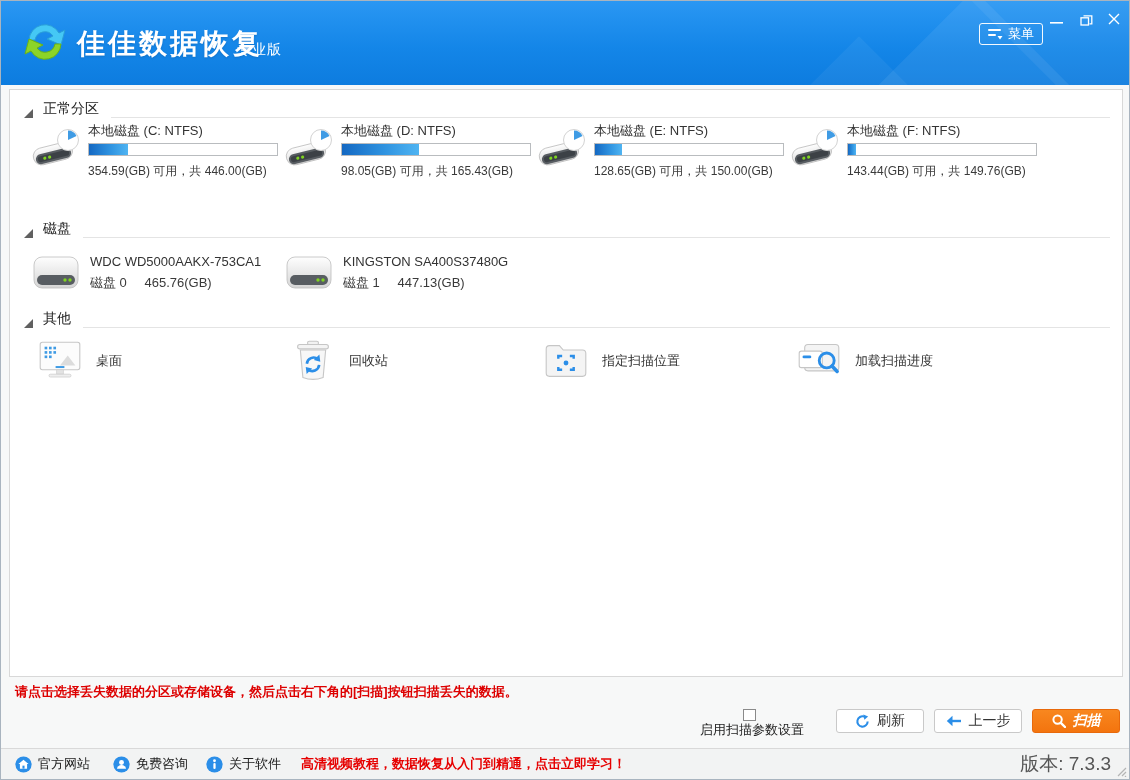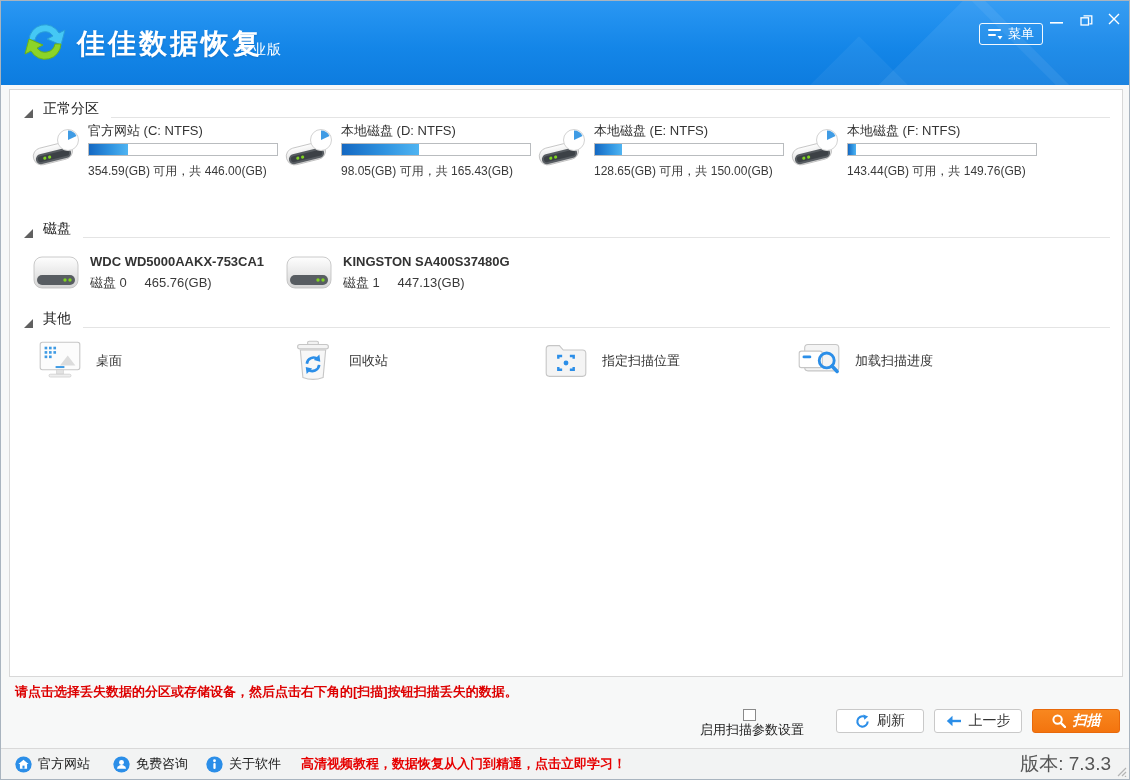--- a/index.html
+++ b/index.html
@@ -44,21 +44,21 @@
   .part-icon { position:absolute; left:0; top:6px; width:52px; height:48px; }
   .part-name { position:absolute; left:56px; top:0; font-size:13px; color:#333; white-space:nowrap; }
   .part-bar { position:absolute; left:56px; top:21px; width:190px; height:13px;
               background:#fff; border:1px solid #b9bcbf; }
   .part-fill { height:100%; background:linear-gradient(90deg,#1468c2 0%, #2f93e0 55%, #4fb4f2 100%); }
   .part-detail { position:absolute; left:56px; top:41px; font-size:12px; color:#3a3a3a; white-space:nowrap; }
 
   .disk-row { position:absolute; left:22px; display:flex; }
   .disk-item { width:253px; height:46px; position:relative; cursor:pointer; }
   .disk-icon { position:absolute; left:0; top:2px; width:48px; height:40px; }
-  .disk-model { position:absolute; left:58px; top:2px; font-size:13px; color:#333; white-space:nowrap;font-weight:bold; }
+  .disk-model { position:absolute; left:58px; top:2px; font-size:13px; color:#333; white-space:nowrap; }
   .disk-line2 { position:absolute; left:58px; top:22px; font-size:13px; color:#3a3a3a; white-space:nowrap; }
   .disk-line2 .sz { margin-left:14px; }
 
   .other-row { position:absolute; left:22px; display:flex; }
   .other-item { width:253px; height:46px; position:relative; display:flex; align-items:center; cursor:pointer; }
   .other-icon { width:44px; height:44px; display:flex; align-items:center; justify-content:center; margin-left:6px; }
   .other-label { font-size:13px; color:#333; margin-left:14px; white-space:nowrap; }
 
   
   .hint { position:absolute; left:14px; top:682px; font-size:13px; font-weight:bold; color:#dd0000; }
@@ -152,21 +152,21 @@
           <g transform="rotate(-14 22 30)">
             <rect x="2" y="17" width="40" height="17" rx="8.5" fill="url(#gDrive)" stroke="#bdbdbd" stroke-width="0.8"></rect>
             <rect x="4" y="23" width="36" height="10" rx="5" fill="#585d62"></rect>
             <rect x="6" y="25" width="32" height="6" rx="3" fill="#3c4146"></rect>
             <circle cx="13" cy="28" r="1.6" fill="#7ed321"></circle>
               <circle cx="18" cy="28" r="1.6" fill="#7ed321"></circle>
           </g>
           <circle cx="36" cy="12" r="10.5" fill="#fff" stroke="#d3d3d3"></circle>
           <path d="M36 12 L36 2.6 A9.4 9.4 0 0 1 44.5 8.1 Z" fill="#3f9be4"></path>
         </svg>
-        <div class="part-name">官方网站 (C: NTFS)</div>
+        <div class="part-name">本地磁盘 (C: NTFS)</div>
         <div class="part-bar">
           <div class="part-fill" style="width: 20.5%;"></div>
         </div>
         <div class="part-detail">354.59(GB) 可用，共 446.00(GB)</div>
       </div>
 
       <div class="part-item">
         <svg class="part-icon" viewBox="0 0 52 48">
           <g transform="rotate(-14 22 30)">
             <rect x="2" y="17" width="40" height="17" rx="8.5" fill="url(#gDrive)" stroke="#bdbdbd" stroke-width="0.8"></rect>

